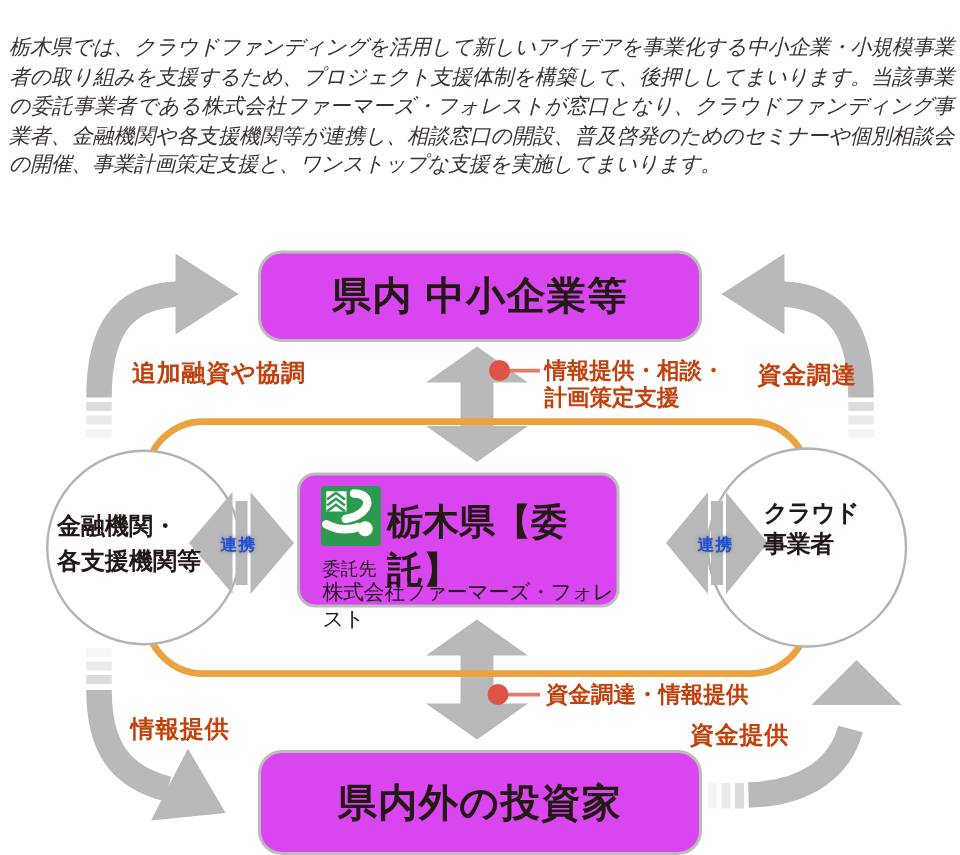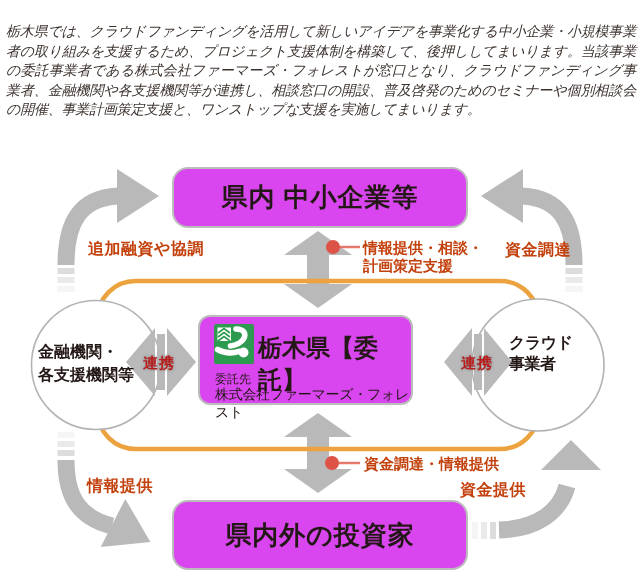--- a/index.html
+++ b/index.html
@@ -26,21 +26,21 @@
   .center-sub{position:absolute;left:15px;top:54px;font-size:12px;color:#231815;font-weight:500;}
   .center-company{position:absolute;left:15px;top:69px;font-size:14px;color:#231815;font-weight:500;letter-spacing:-0.3px;}
   .logo{position:absolute;left:14px;top:7px;width:40px;height:40px;}
   .circle-text{position:absolute;color:#231815;font-weight:700;font-size:16px;}
   .circle-text span{display:block;}
   .left-circle-text{left:38px;top:340px;line-height:23px;}
   .right-circle-text{left:509px;top:332px;line-height:21px;letter-spacing:-0.5px;}
   .lbl{position:absolute;color:#c2410c;font-weight:700;font-size:16px;letter-spacing:0.5px;white-space:nowrap;}
   .lbl-small{font-size:15px;letter-spacing:0;line-height:18px;}
   .renkei{
-    position:absolute;color:#b91c1c;font-weight:700;font-size:15px;letter-spacing:1px;
+    position:absolute;color:#1d4ed8;font-weight:700;font-size:11px;letter-spacing:1px;
     text-shadow:0 0 3px rgba(150,150,150,.95),0 0 2px rgba(150,150,150,.9);
     transform:translate(-50%,-50%);white-space:nowrap;
   }
 </style>
 </head>
 <body>
 
 <p class="intro">栃木県では、クラウドファンディングを活用して新しいアイデアを事業化する中小企業・小規模事業者の取り組みを支援するため、プロジェクト支援体制を構築して、後押ししてまいります。当該事業の委託事業者である株式会社ファーマーズ・フォレストが窓口となり、クラウドファンディング事業者、金融機関や各支援機関等が連携し、相談窓口の開設、普及啓発のためのセミナーや個別相談会の開催、事業計画策定支援と、ワンストップな支援を実施してまいります。</p>
 
 <svg class="diagram-svg" width="640" height="570" viewBox="0 0 640 570">

